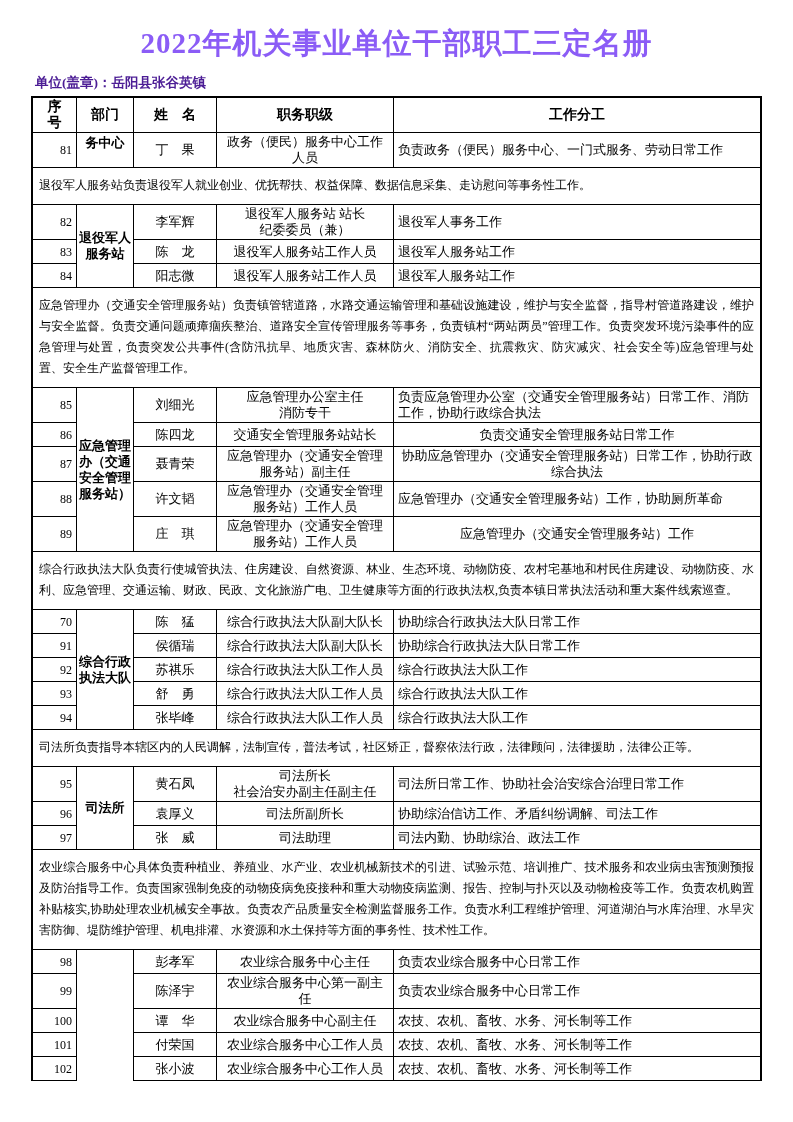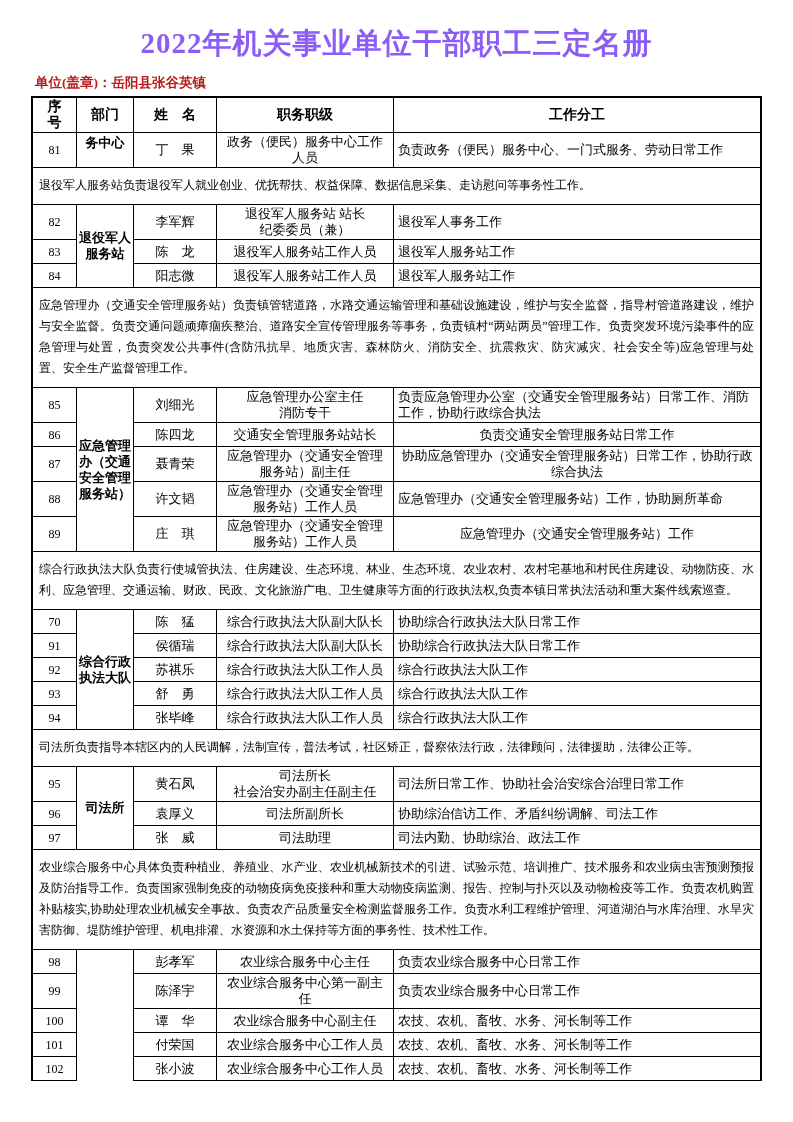--- a/index.html
+++ b/index.html
@@ -5,36 +5,36 @@
   html,body{margin:0;padding:0;}
   body{
     width:793px;height:1122px;overflow:hidden;background:#ffffff;color:#111;
     font-family:"Liberation Serif","DejaVu Serif",serif;
   }
   .sheet{width:731px;margin:0 auto;padding-top:16px;}
   .page-title{
     text-align:center;font-size:29px;font-weight:bold;letter-spacing:1px;
     margin:8px 0 10px 0;color:#8b5cf6;
   }
-  .unit-line{font-size:13.5px;font-weight:bold;margin:0 0 4px 4px;color:#b91c1c;}
+  .unit-line{font-size:13.5px;font-weight:bold;margin:0 0 4px 4px;color:#4c1d95;}
   .tablewrap{border:2px solid #000;border-bottom:none;}
   table{
     width:100%;border-spacing:0;border-collapse:separate;table-layout:fixed;
     font-size:13px;color:#000;
   }
   col.c-no{width:44px;} col.c-dept{width:57px;} col.c-name{width:83px;}
   col.c-pos{width:177px;} col.c-div{width:auto;}
   th,td{
     border-right:1px solid #000;border-bottom:1px solid #000;
     padding:1px 4px;vertical-align:middle;line-height:16px;
     overflow:hidden;
   }
   th:last-child,td:last-child{border-right:none;}
   th{font-weight:bold;font-size:14px;height:20px;text-align:center;padding:1px 8px;}
-  td.no{text-align:center;font-size:12px;height:21px;margin-left:28px;}
+  td.no{text-align:right;font-size:12px;height:21px;margin-left:28px;}
   td.dept{font-weight:bold;text-align:center;padding:1px 2px;}
   td.dept.partial-top{vertical-align:top;padding-top:2px;}
   td.dept.partial-bottom{vertical-align:bottom;border-bottom:none;padding:0 2px;}
   td.name{text-align:center;}
   td.pos{text-align:center;}
   td.pos .pos-line{text-align:center;}
   td.div{text-align:left;}
   td.div.center{text-align:center;}
   td.note{
     border-right:none;text-align:justify;font-size:12px;line-height:21px;
@@ -143,21 +143,21 @@
           </tr>
           <tr>
             <td class="no">89</td>
             <td class="name">庄　琪</td>
             <td class="pos">
               <div class="pos-line">应急管理办（交通安全管理服务站）工作人员</div>
             </td>
             <td class="div center">应急管理办（交通安全管理服务站）工作</td>
           </tr>
           <tr>
-            <td colspan="5" class="note">综合行政执法大队负责行使城管执法、住房建设、生态环境、林业、生态环境、农业农村、农村宅基地和村民住房建设、动物防疫、水利、应急管理、交通运输、财政、民政、文化旅游广电、卫生健康等方面的行政执法权,负责本镇日常执法活动和重大案件线索巡查。</td>
+            <td colspan="5" class="note">综合行政执法大队负责行使城管执法、住房建设、自然资源、林业、生态环境、动物防疫、农村宅基地和村民住房建设、动物防疫、水利、应急管理、交通运输、财政、民政、文化旅游广电、卫生健康等方面的行政执法权,负责本镇日常执法活动和重大案件线索巡查。</td>
           </tr>
           <tr>
             <td class="no">70</td>
             <td rowspan="5" class="dept">综合行政执法大队</td>
             <td class="name">陈　猛</td>
             <td class="pos">
               <div class="pos-line">综合行政执法大队副大队长</div>
             </td>
             <td class="div">协助综合行政执法大队日常工作</td>
           </tr>

